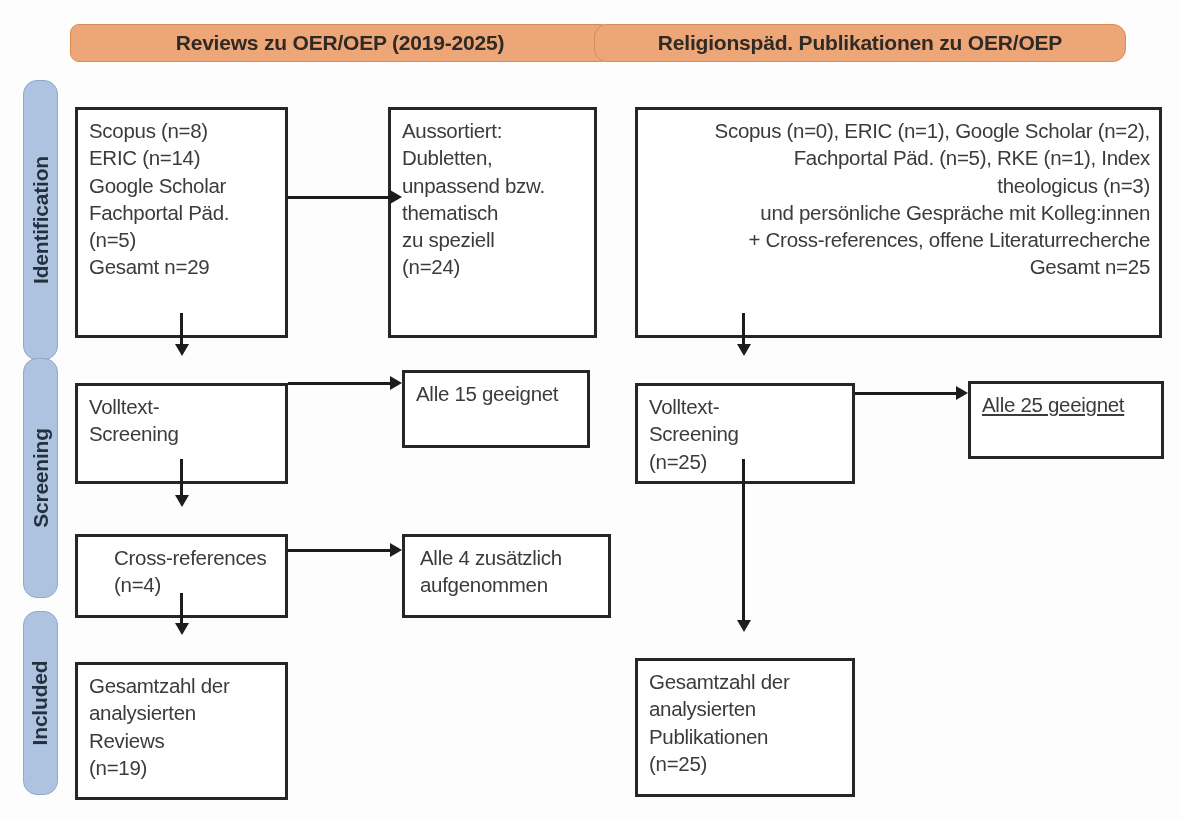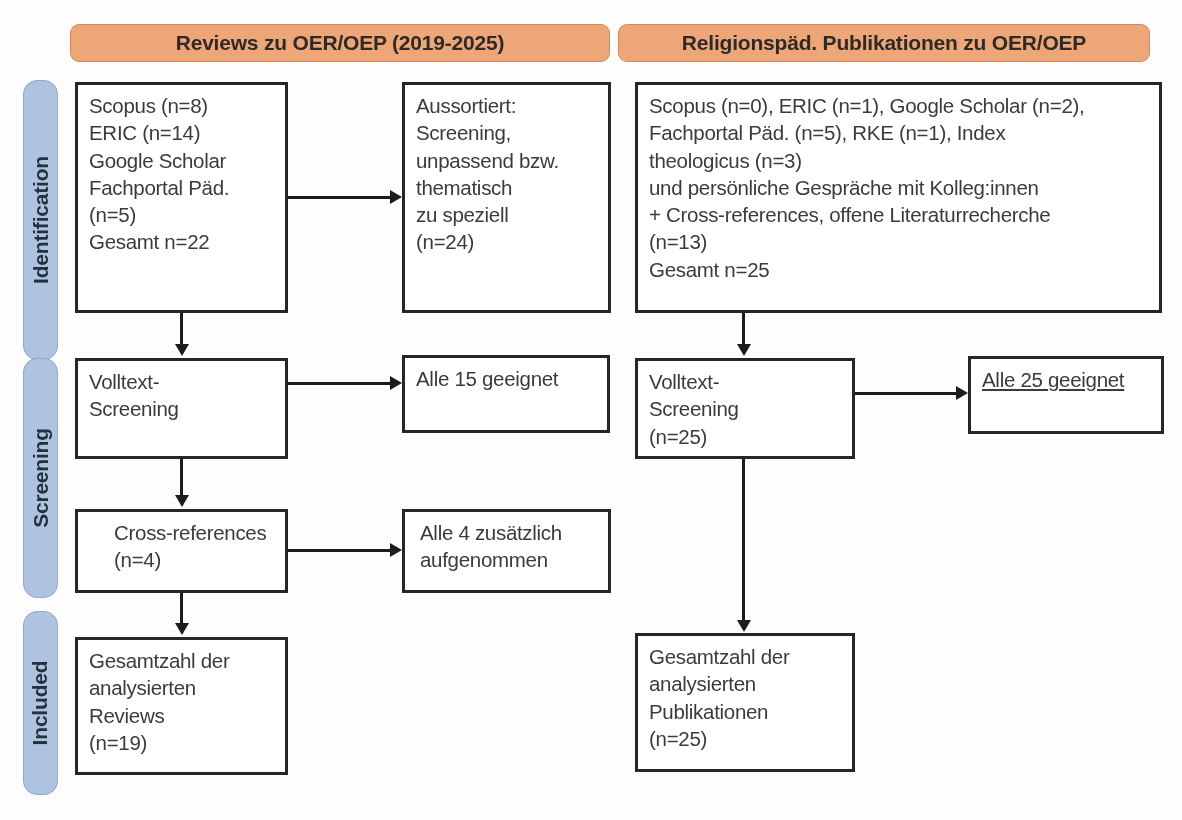--- a/index.html
+++ b/index.html
@@ -59,20 +59,21 @@
     position: absolute;
     background: #ffffff;
     border: 3px solid #262626;
     box-sizing: border-box;
     padding: 7px 9px 5px 11px;
     font-size: 20.5px;
     line-height: 1.33;
     color: #3b3b3b;
     letter-spacing: -0.3px;
     overflow: hidden;
+    margin-top: 25px;
   }
   .box .ln { display: block; white-space: nowrap; }
 
   
   .vline {
     position: absolute;
     width: 3px;
     background: #1c1c1c;
   }
   .hline {
@@ -97,21 +98,21 @@
 </style>
 </head>
 <body>
 
 <div id="canvas">
 
   <div class="col-header" style="left:70px; top:24px; width:538px; height:36px;">
     <span>Reviews zu OER/OEP (2019-2025)</span>
   </div>
 
-  <div class="col-header" style="left:618px; top:24px; width:530px; height:36px;">
+  <div class="col-header" style="left:594px; top:24px; width:530px; height:36px;border-radius:13px;">
     <span>Religionspäd. Publikationen zu OER/OEP</span>
   </div>
 
   <div class="stage-pill" style="left:23px; top:80px; width:33px; height:278px;">
     <span>Identification</span>
   </div>
 
   <div class="stage-pill" style="left:23px; top:358px; width:33px; height:238px;">
     <span>Screening</span>
   </div>
@@ -119,44 +120,44 @@
   <div class="stage-pill" style="left:23px; top:611px; width:33px; height:182px;">
     <span>Included</span>
   </div>
 
   <div class="box" style="left:75px; top:82px; width:213px; height:231px;">
     <span class="ln">Scopus (n=8)</span>
     <span class="ln">ERIC (n=14)</span>
     <span class="ln">Google Scholar</span>
     <span class="ln">Fachportal Päd.</span>
     <span class="ln">(n=5)</span>
-    <span class="ln">Gesamt n=22</span>
-  </div>
-
-  <div class="box" style="left:402px; top:82px; width:209px; height:231px;">
+    <span class="ln">Gesamt n=29</span>
+  </div>
+
+  <div class="box" style="left:388px; top:82px; width:209px; height:231px;">
     <span class="ln">Aussortiert:</span>
-    <span class="ln">Screening,</span>
+    <span class="ln">Dubletten,</span>
     <span class="ln">unpassend bzw.</span>
     <span class="ln">thematisch</span>
     <span class="ln">zu speziell</span>
     <span class="ln">(n=24)</span>
   </div>
 
   <div class="hline" style="left:288px; top:196px; width:102px;"></div>
   <div class="arrow-right" style="left:390px; top:190px;"></div>
 
   <div class="vline" style="left:180px; top:313px; width:3px; height:33px;"></div>
   <div class="arrow-down" style="left:174.5px; top:344px;"></div>
 
   <div class="box" style="left:75px; top:358px; width:213px; height:101px;">
     <span class="ln">Volltext-</span>
     <span class="ln">Screening</span>
   </div>
 
-  <div class="box" style="left:402px; top:355px; width:208px; height:78px;">
+  <div class="box" style="left:402px; top:345px; width:188px; height:78px;">
     <span class="ln">Alle 15 geeignet</span>
   </div>
 
   <div class="hline" style="left:288px; top:382px; width:102px;"></div>
   <div class="arrow-right" style="left:390px; top:376px;"></div>
 
   <div class="vline" style="left:180px; top:459px; width:3px; height:38px;"></div>
   <div class="arrow-down" style="left:174.5px; top:495px;"></div>
 
   <div class="box" style="left:75px; top:509px; width:213px; height:84px;padding-left:36px;">
@@ -175,27 +176,26 @@
   <div class="vline" style="left:180px; top:593px; width:3px; height:32px;"></div>
   <div class="arrow-down" style="left:174.5px; top:623px;"></div>
 
   <div class="box" style="left:75px; top:637px; width:213px; height:138px;">
     <span class="ln">Gesamtzahl der</span>
     <span class="ln">analysierten</span>
     <span class="ln">Reviews</span>
     <span class="ln">(n=19)</span>
   </div>
 
-  <div class="box" style="left:635px; top:82px; width:527px; height:231px;">
+  <div class="box" style="left:635px; top:82px; width:527px; height:231px;text-align:right;">
     <span class="ln">Scopus (n=0), ERIC (n=1), Google Scholar (n=2),</span>
     <span class="ln">Fachportal Päd. (n=5), RKE (n=1), Index</span>
     <span class="ln">theologicus (n=3)</span>
     <span class="ln">und persönliche Gespräche mit Kolleg:innen</span>
     <span class="ln">+ Cross-references, offene Literaturrecherche</span>
-    <span class="ln">(n=13)</span>
     <span class="ln">Gesamt n=25</span>
   </div>
 
   <div class="vline" style="left:742px; top:313px; width:3px; height:33px;"></div>
   <div class="arrow-down" style="left:736.5px; top:344px;"></div>
 
   <div class="box" style="left:635px; top:358px; width:220px; height:101px;">
     <span class="ln">Volltext-</span>
     <span class="ln">Screening</span>
     <span class="ln">(n=25)</span>

